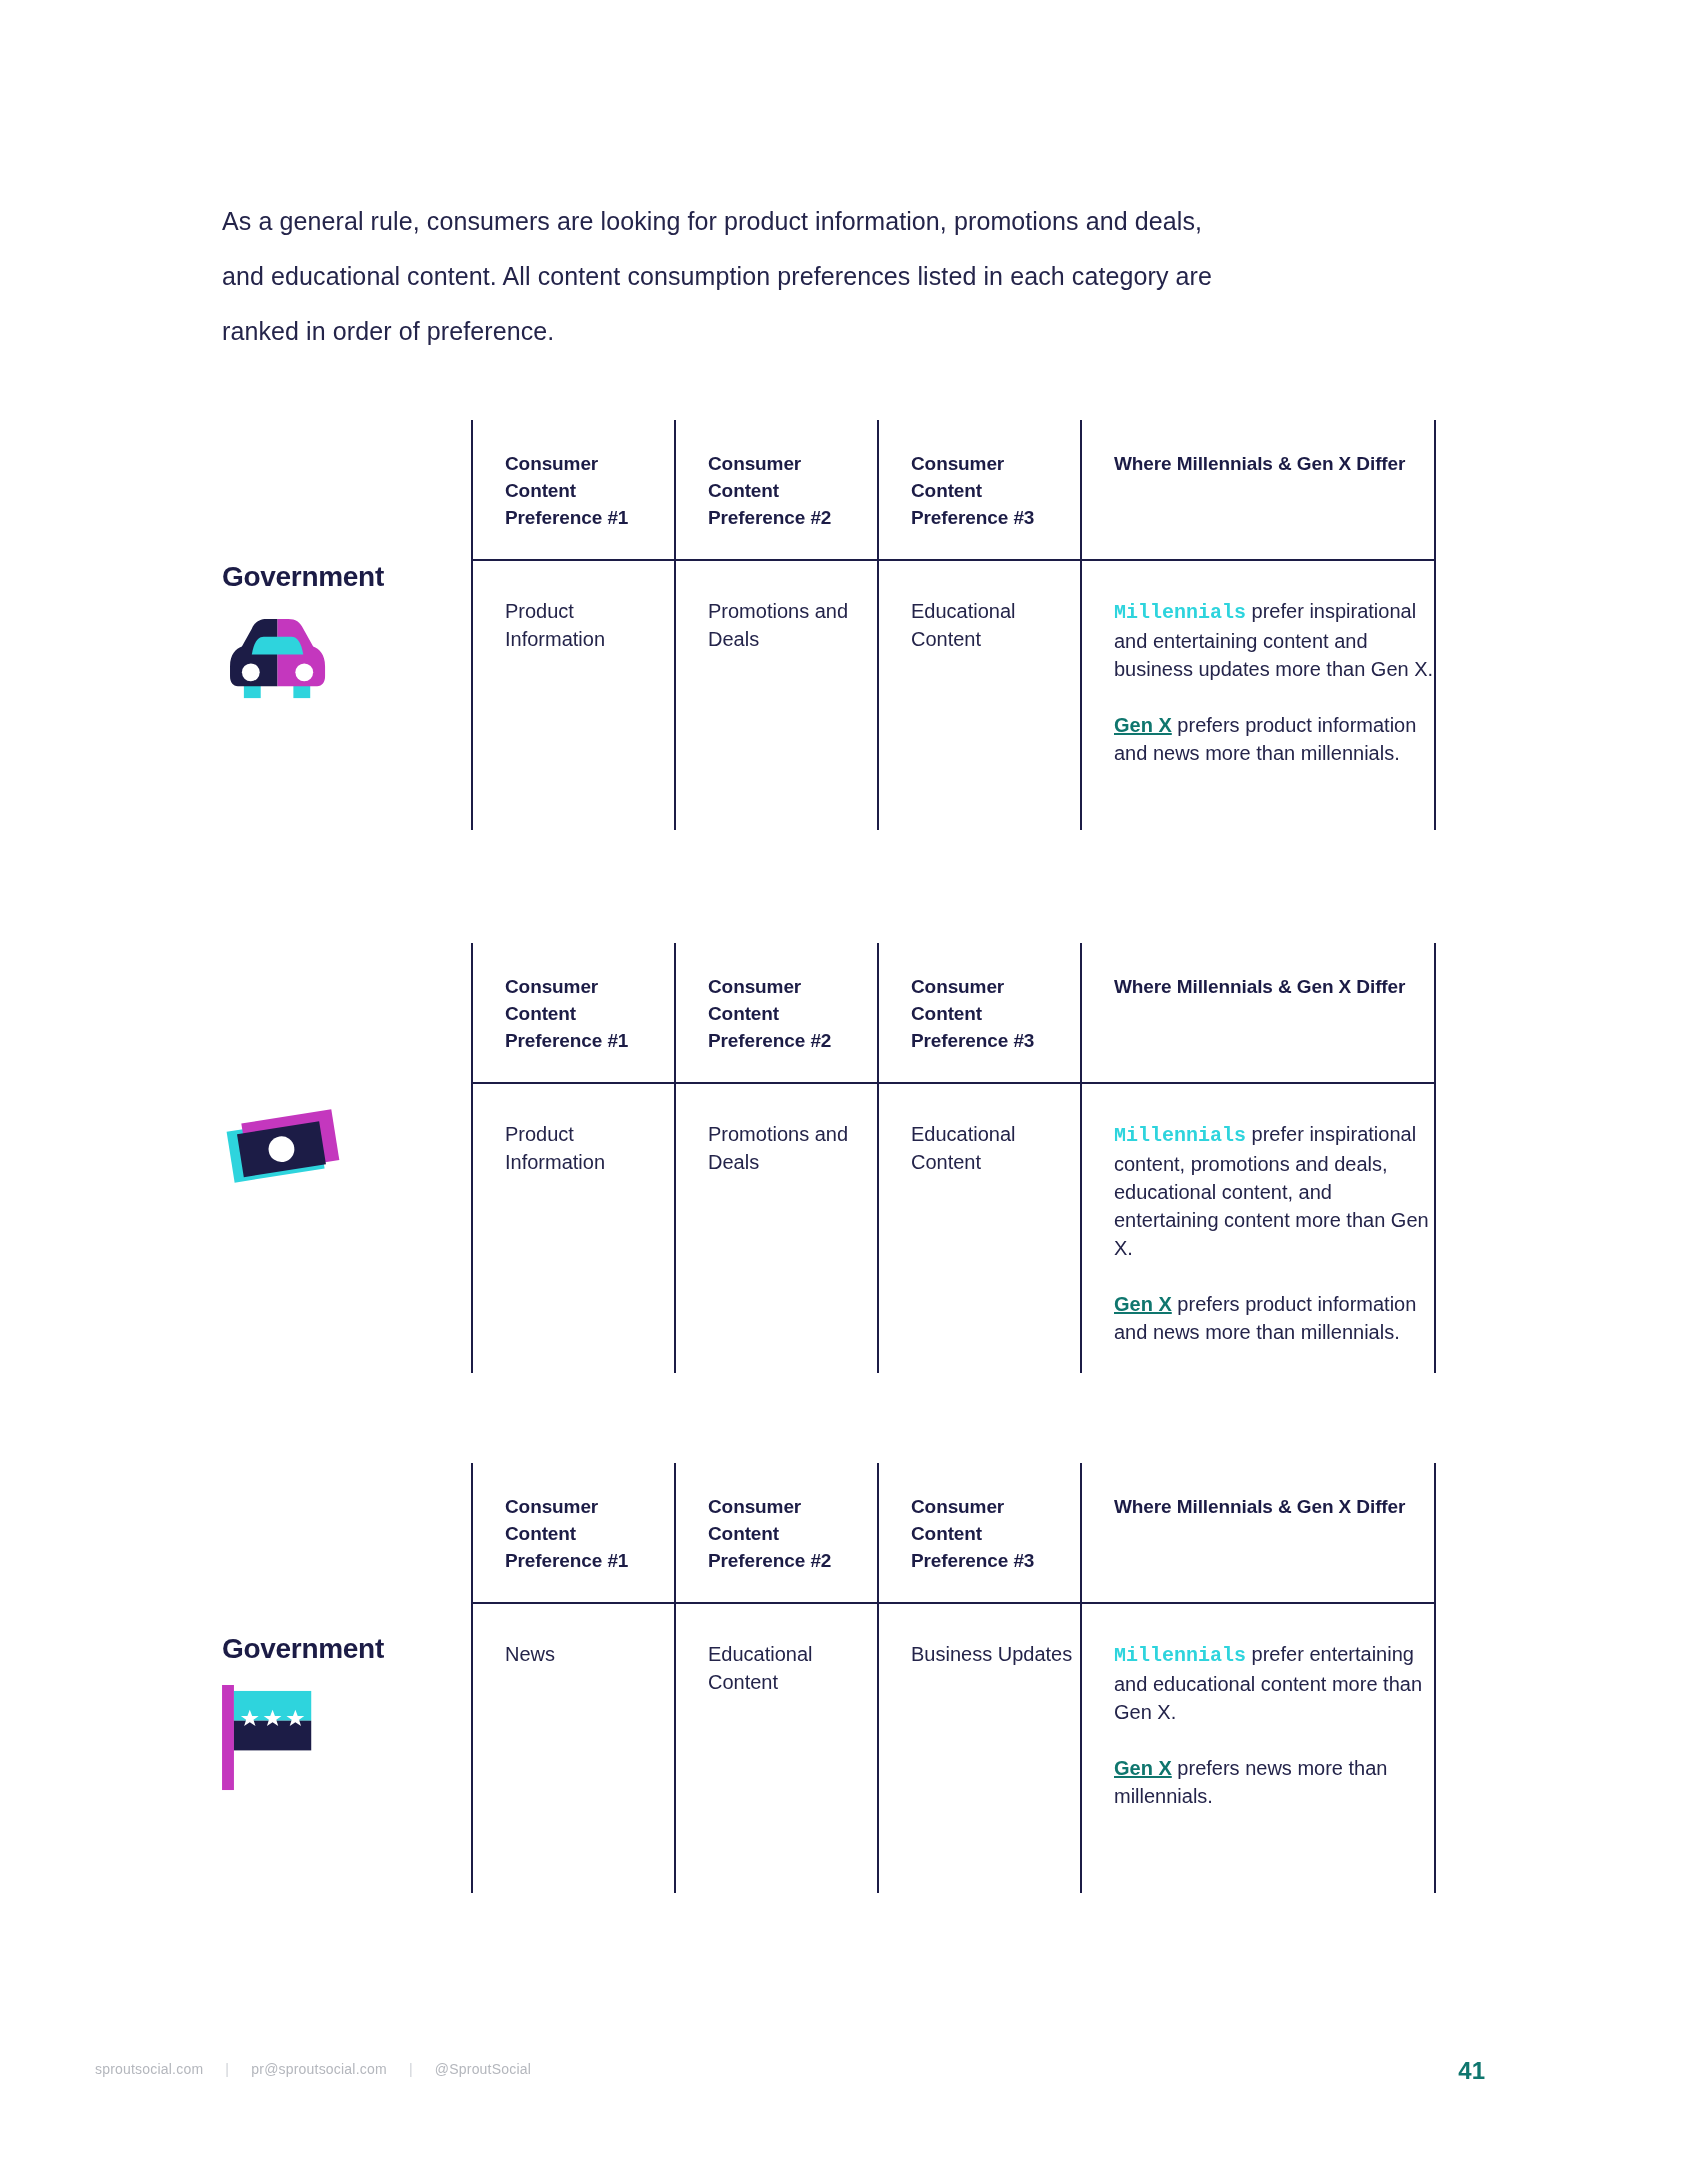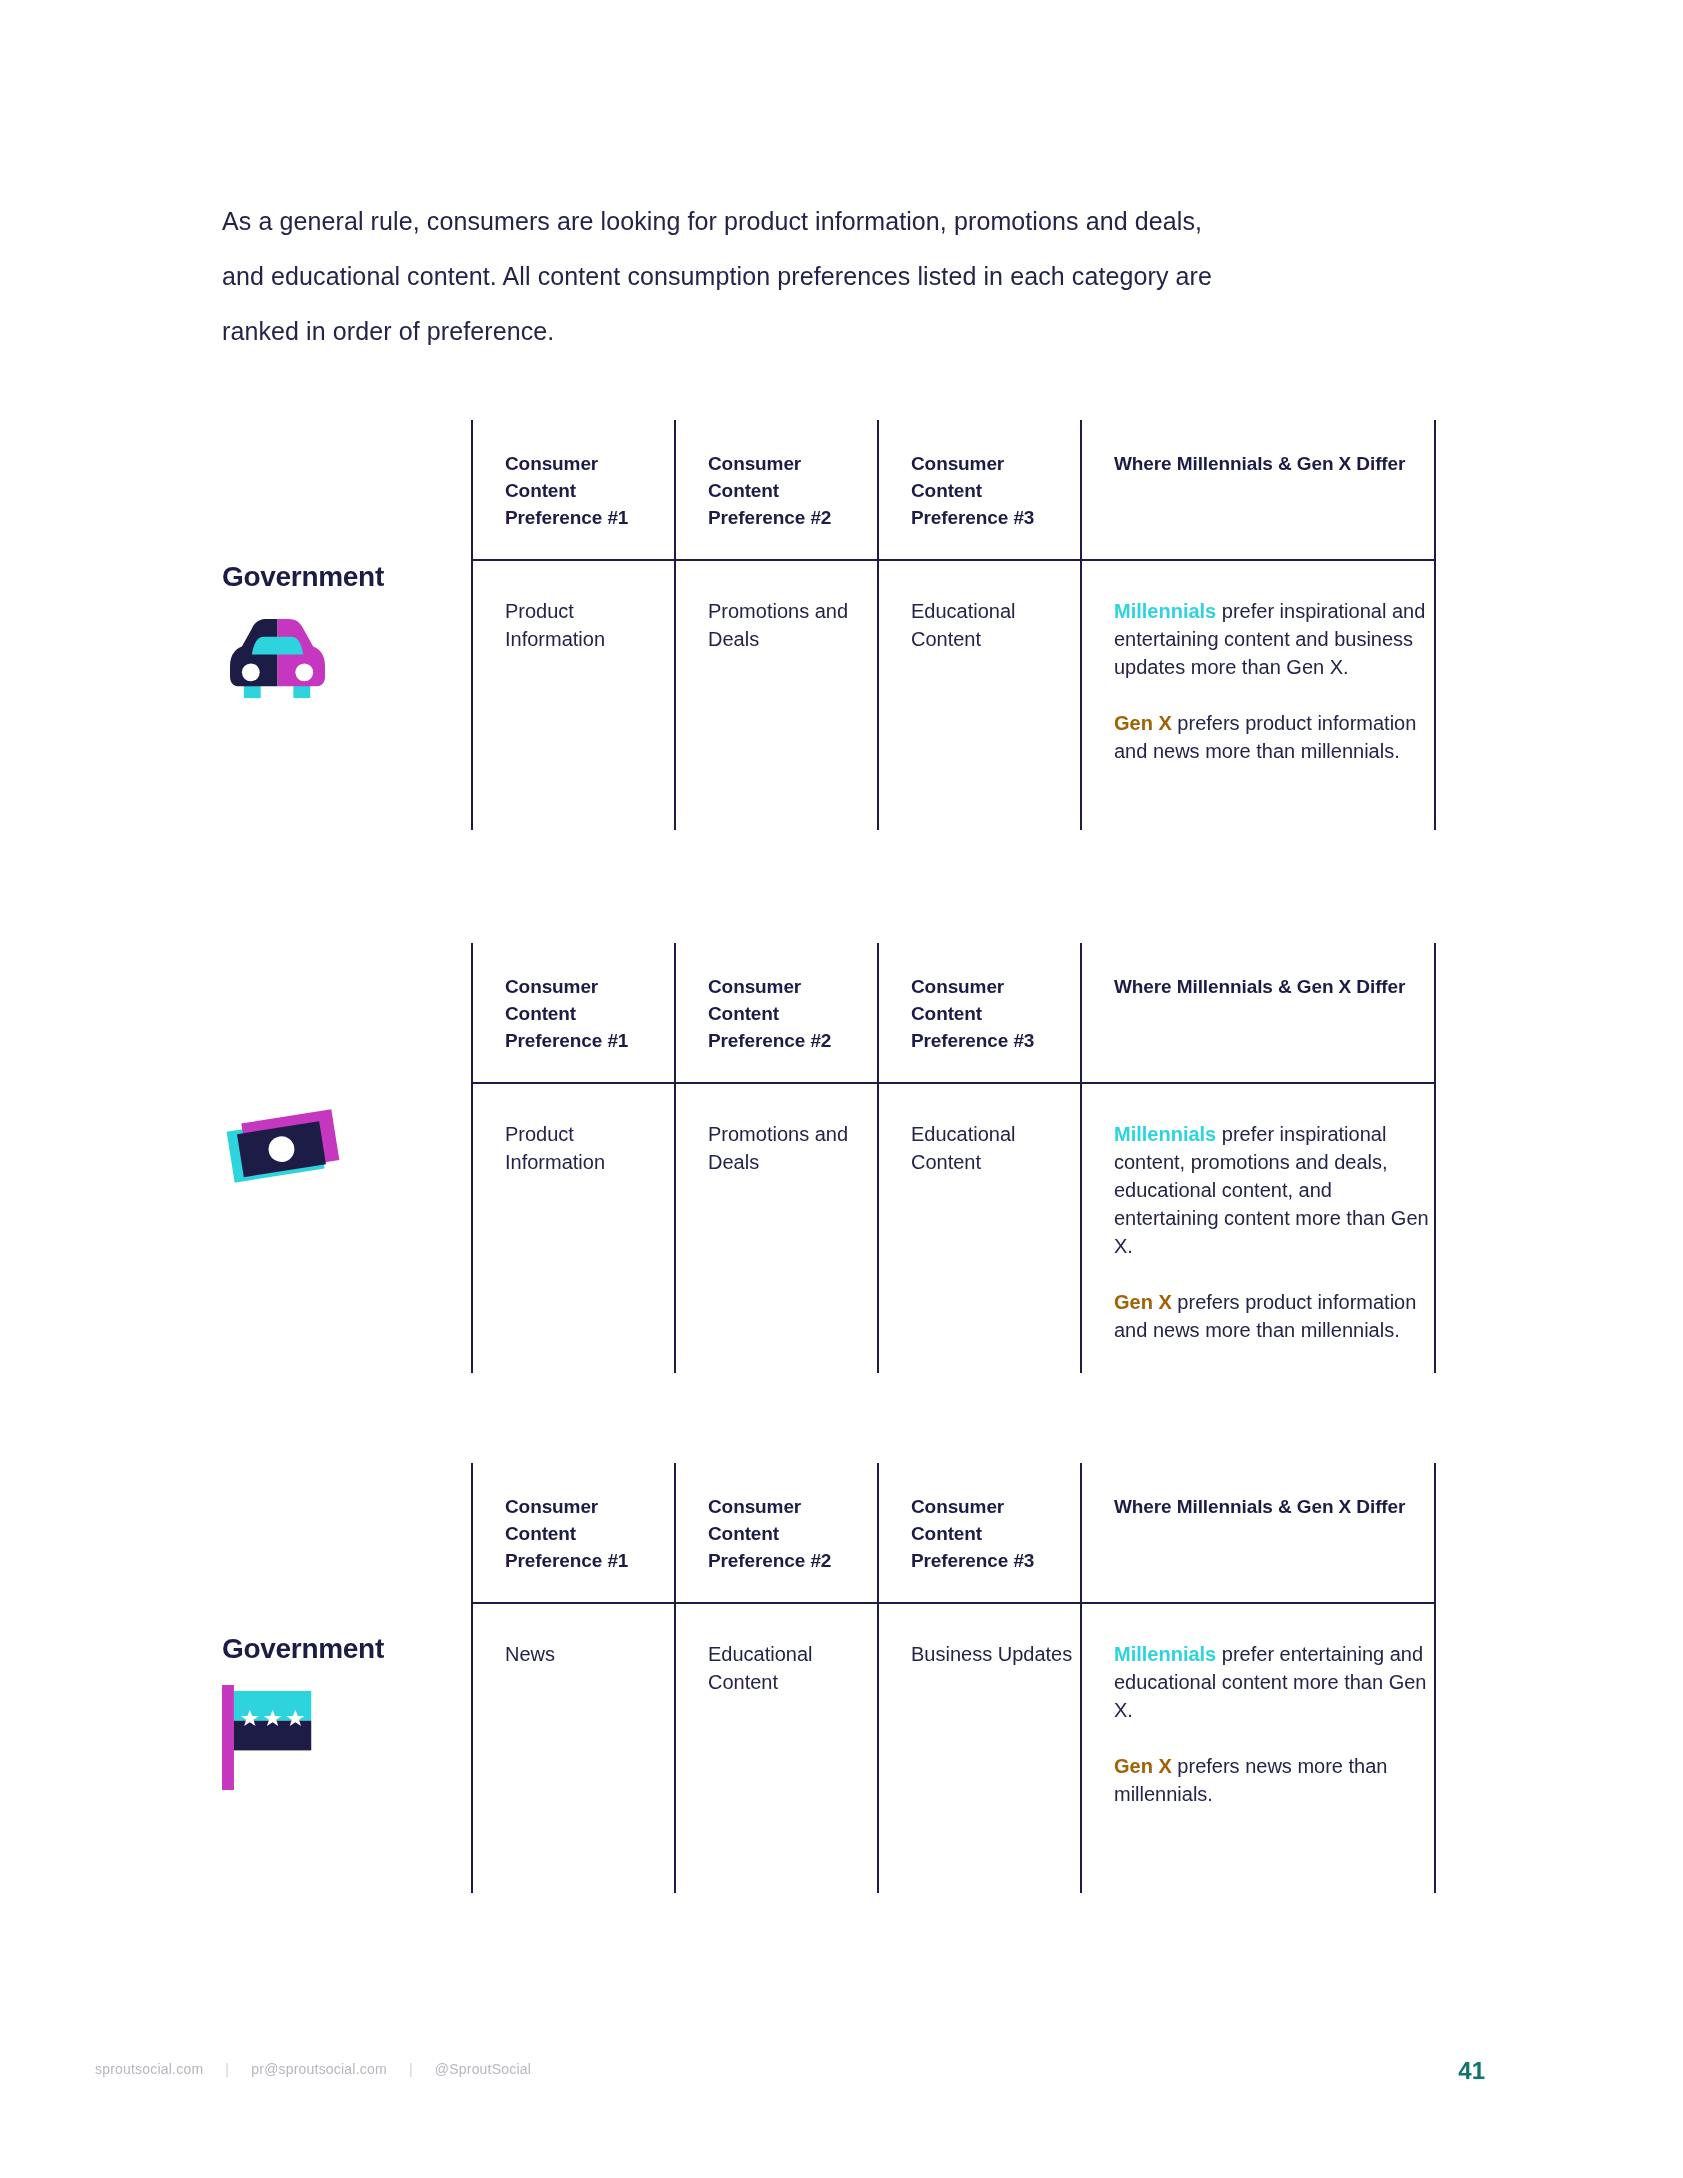--- a/index.html
+++ b/index.html
@@ -134,22 +134,22 @@
     padding-bottom: 24px;
   }
   .body-txt {
     font-size: 20px;
     line-height: 28px;
     color: #24244a;
   }
   .body-txt .para { margin: 0 0 28px 0; }
   .body-txt .para:last-child { margin-bottom: 0; }
 
-  .kw-mil { color: #2ed4dd; font-weight: bold; }
-  .kw-gen { color: #a16207; font-weight: bold; }
+  .kw-mil { color: #2ed4dd; font-weight: bold; font-family: Liberation Mono, monospace; }
+  .kw-gen { color: #0f766e; font-weight: bold; text-decoration: underline; }
 
   
   .s1 .body-row .cell { height: 269px; }
   .s2 .body-row .cell { height: 289px; }
   .s3 .body-row .cell { height: 289px; }
 
   
   .footer {
     position: absolute;
     left: 95px;

